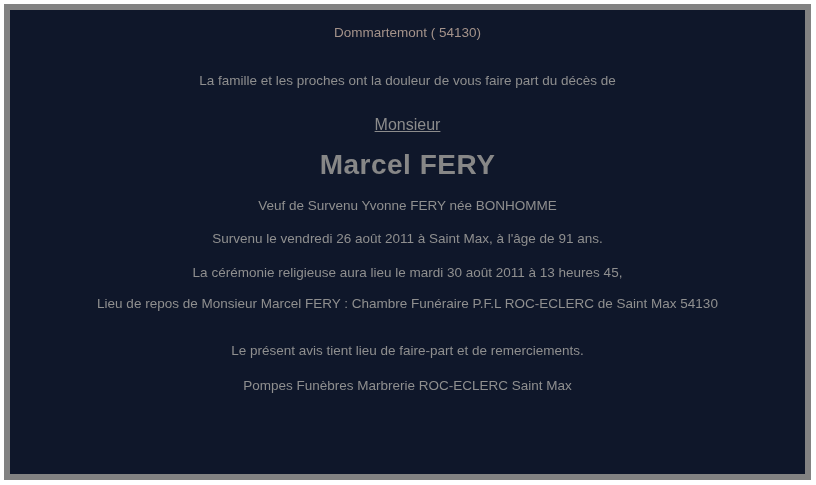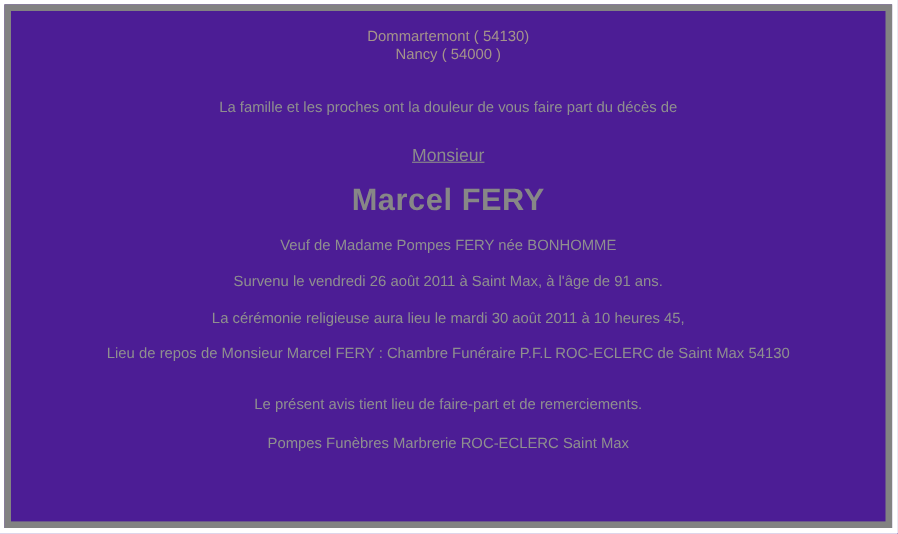--- a/index.html
+++ b/index.html
@@ -14,21 +14,21 @@
     background: #ffffff;
     box-sizing: border-box;
     padding: 4px 5px 5px 4px;
     overflow: hidden;
   }
   .notice-frame {
     width: 100%;
     height: 100%;
     box-sizing: border-box;
     border: 6px solid #828282;
-    background: #4c1d95;
+    background: #0f172a;
     padding: 8px 18px 10px 18px;
     overflow: hidden;
   }
   .line {
     color: #8f8f8f;
     font-size: 13.5px;
     line-height: 17px;
     margin: 0;
     white-space: pre-wrap;
   }
@@ -68,35 +68,34 @@
   .signature-line { margin-top: 18px; }
 </style>
 </head>
 <body>
 
 <div class="page">
   <div class="notice-frame">
 
     <div class="locations-block">
       <p class="line center location-line">Dommartemont ( 54130)</p>
-      <p class="line center location-line">Nancy ( 54000 )</p>
     </div>
 
     <p class="line left intro-line">La famille et les proches ont la douleur de vous faire part du décès de</p>
 
     <p class="line center civility-line">Monsieur</p>
 
     <p class="line center name-line">Marcel FERY</p>
 
-    <p class="line center relation-line">Veuf de Madame Pompes FERY née BONHOMME</p>
+    <p class="line center relation-line">Veuf de Survenu Yvonne FERY née BONHOMME</p>
 
     <p class="line left death-line">Survenu le vendredi 26 août 2011 à Saint Max, à l'âge de 91 ans.</p>
 
     <div class="ceremony-block">
-      <p class="line left">La cérémonie religieuse aura lieu le mardi 30 août 2011 à 10 heures 45,</p>
+      <p class="line left">La cérémonie religieuse aura lieu le mardi 30 août 2011 à 13 heures 45,</p>
     </div>
 
     <p class="line left repose-line">Lieu de repos de Monsieur Marcel FERY : Chambre Funéraire P.F.L ROC-ECLERC de Saint Max 54130</p>
 
     <p class="line center closing-line">Le présent avis tient lieu de faire-part et de remerciements.</p>
 
 
     <p class="line center signature-line">Pompes Funèbres Marbrerie ROC-ECLERC Saint Max</p>
 
   </div>

